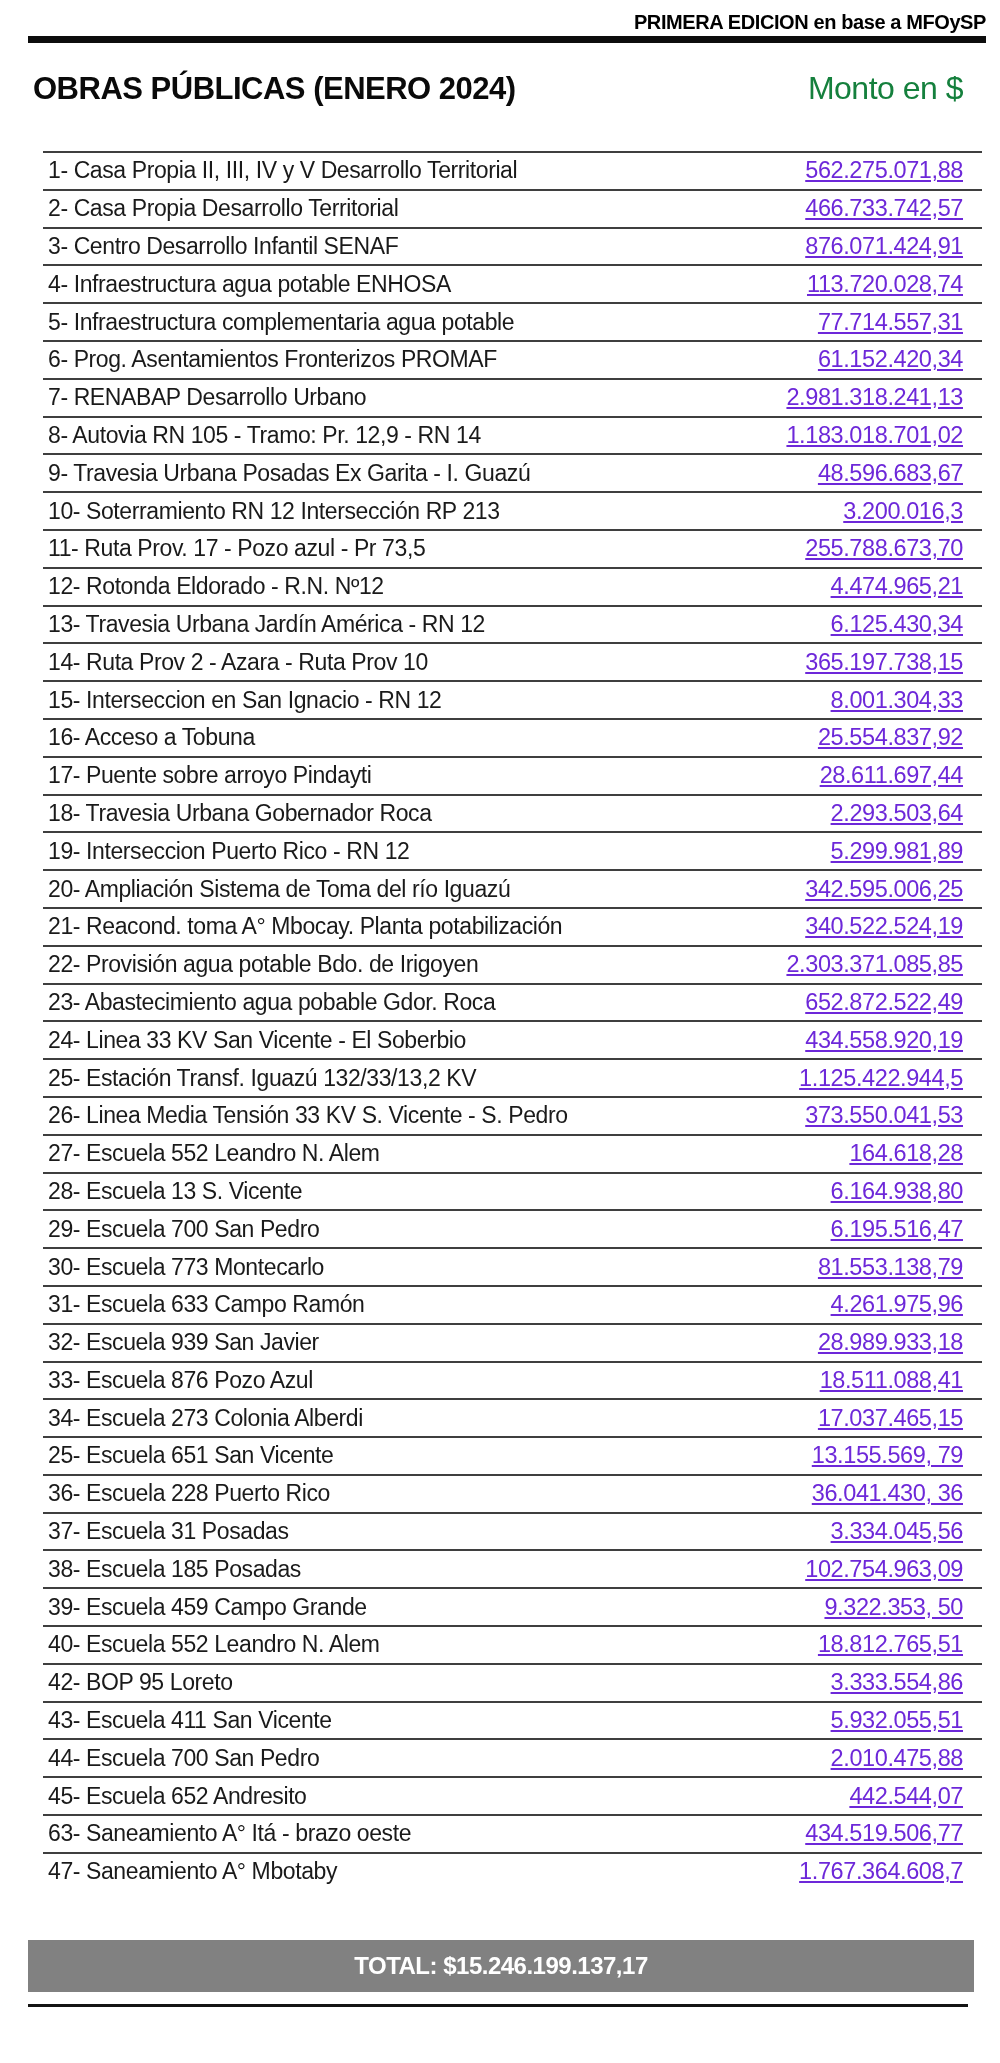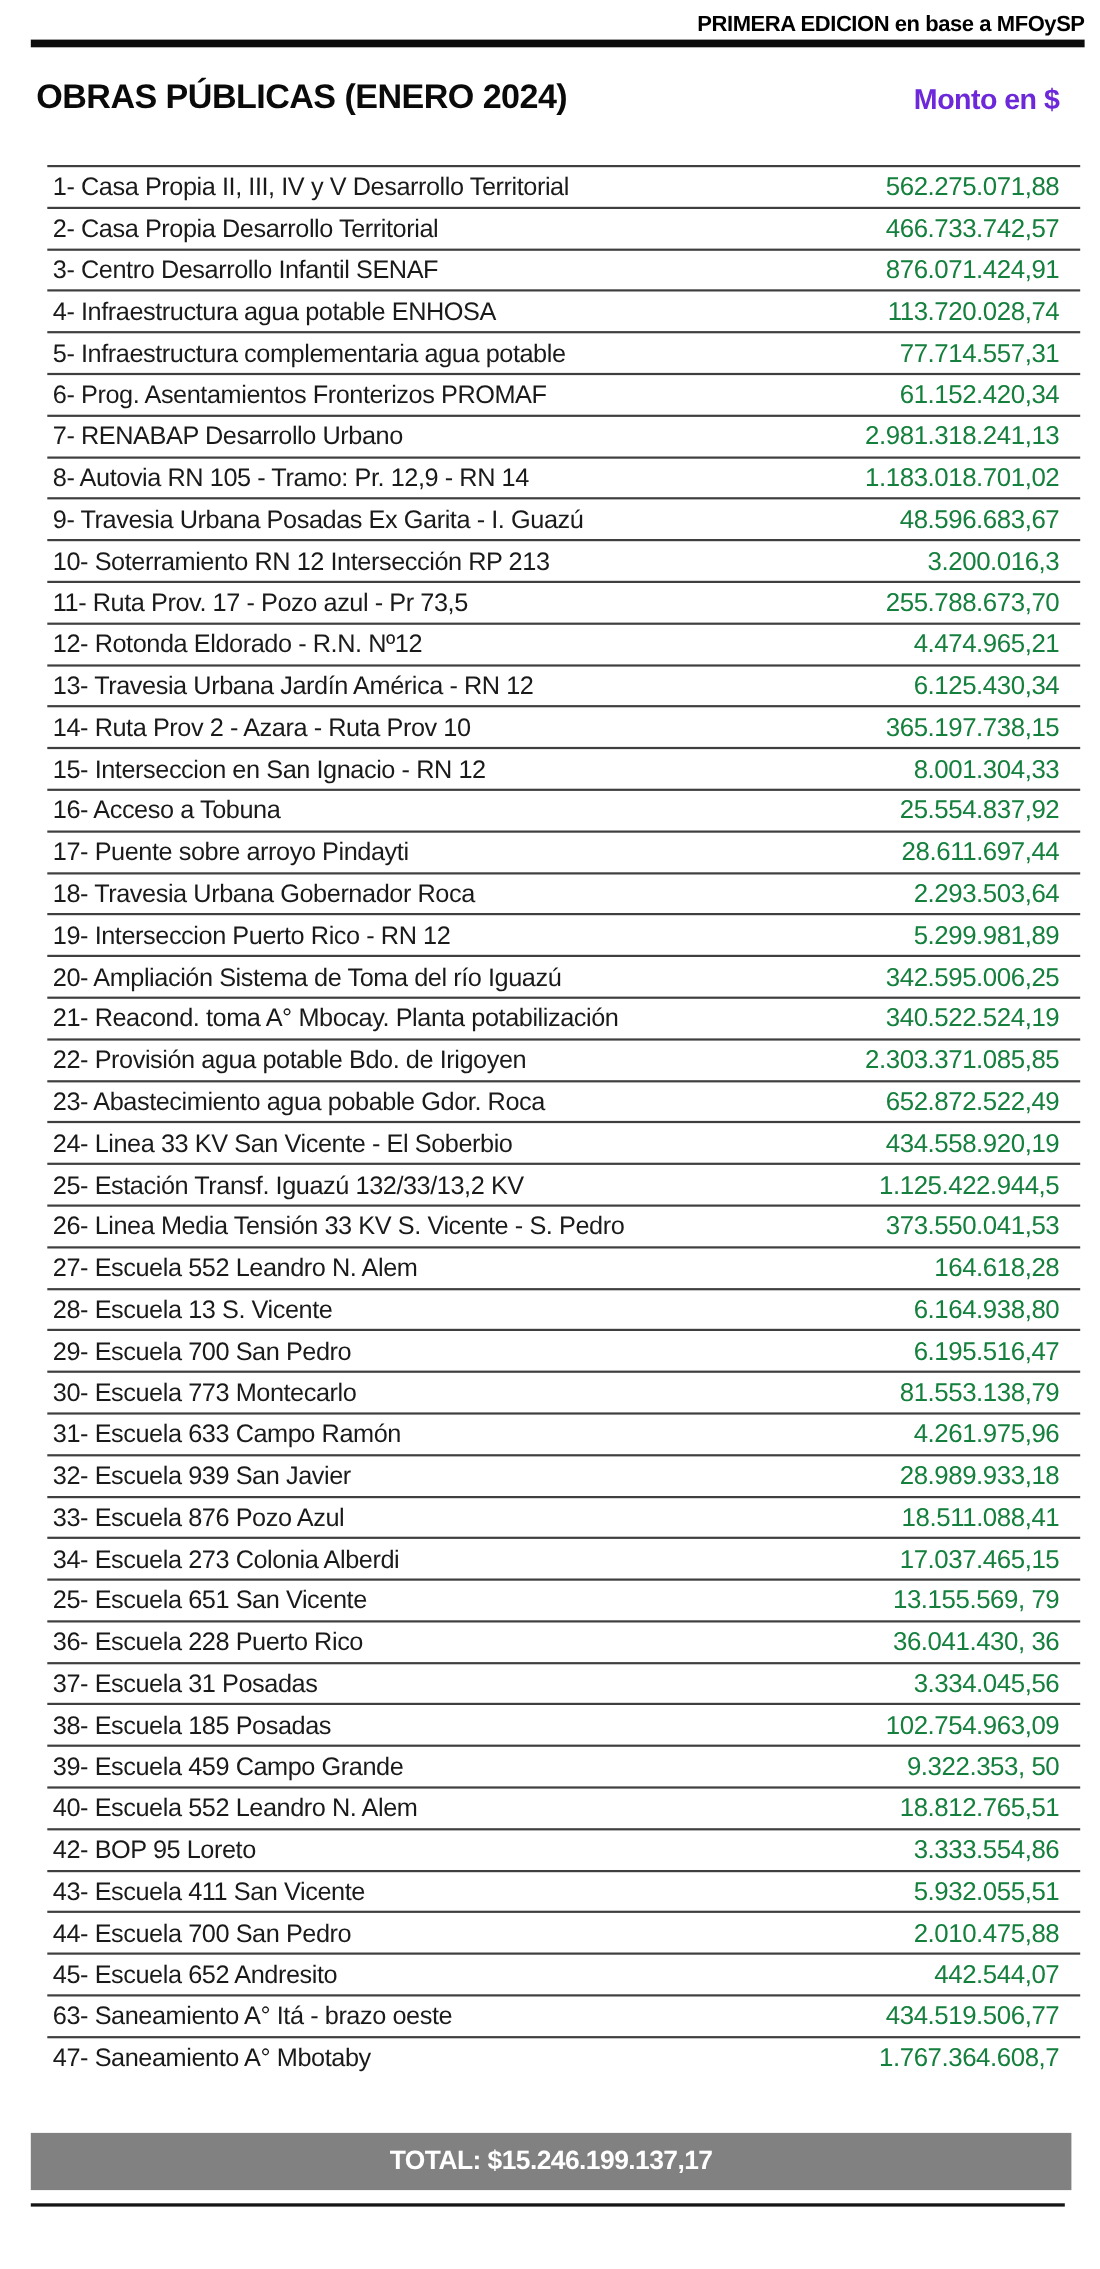--- a/index.html
+++ b/index.html
@@ -40,24 +40,24 @@
     justify-content:space-between;
     align-items:flex-end;
   }
   .title{
     font-size:31px;
     font-weight:bold;
     letter-spacing:-0.5px;
     color:#0a0a0a;
   }
   .amount-header{
-    font-size:26px;
-    font-weight:bold;
+    font-size:32px;
+    font-weight:normal;
     letter-spacing:-0.5px;
-    color:#6d28d9;
+    color:#15803d;
   }
 
   .table{
     margin:44px 18px 0 28px;
   }
   .row{
     height:37.8px;
     border-top:2px solid var(--rule);
     display:flex;
     justify-content:space-between;
@@ -70,21 +70,22 @@
     font-size:23px;
     letter-spacing:-0.4px;
     white-space:nowrap;
     color:#1a1a1a;
   }
   .cell-amount{
     padding-right:19px;
     font-size:23.5px;
     letter-spacing:-0.4px;
     white-space:nowrap;
-    color:#15803d;
+    color:#6d28d9;
+    text-decoration:underline;
   }
 
   .total-bar{
     margin:50px 26px 0 28px;
     height:52px;
     background:var(--bar-bg);
     display:flex;
     align-items:center;
     justify-content:center;
   }

